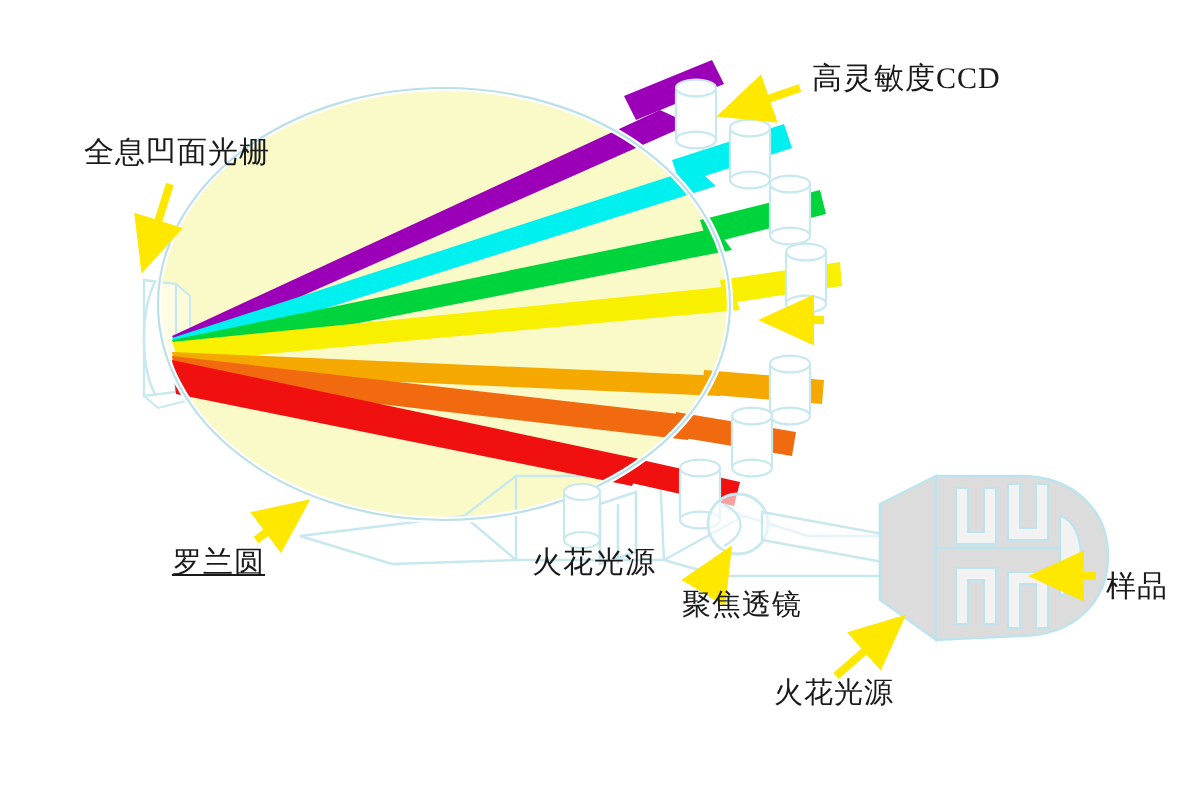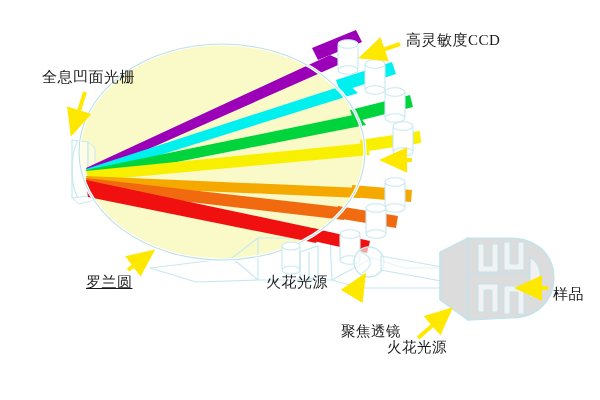--- a/index.html
+++ b/index.html
@@ -181,19 +181,19 @@
   </svg>
 
   <div class="lbl" style="left:406px;top:33px;">高灵敏度CCD</div>
 
   <div class="lbl" style="left:42px;top:70px;">全息凹面光栅</div>
 
   <div class="lbl" style="left:86px;top:275px;text-decoration:underline;">罗兰圆</div>
 
   <div class="lbl" style="left:266px;top:275px;">火花光源</div>
 
-  <div class="lbl sm" style="left:341px;top:296px;margin-top:28px;">聚焦透镜</div>
+  <div class="lbl sm" style="left:341px;top:296px;">聚焦透镜</div>
 
   <div class="lbl sm" style="left:387px;top:340px;">火花光源</div>
 
   <div class="lbl" style="left:553px;top:287px;text-align:center;">样品</div>
 
 </div>
 
 </body></html>

